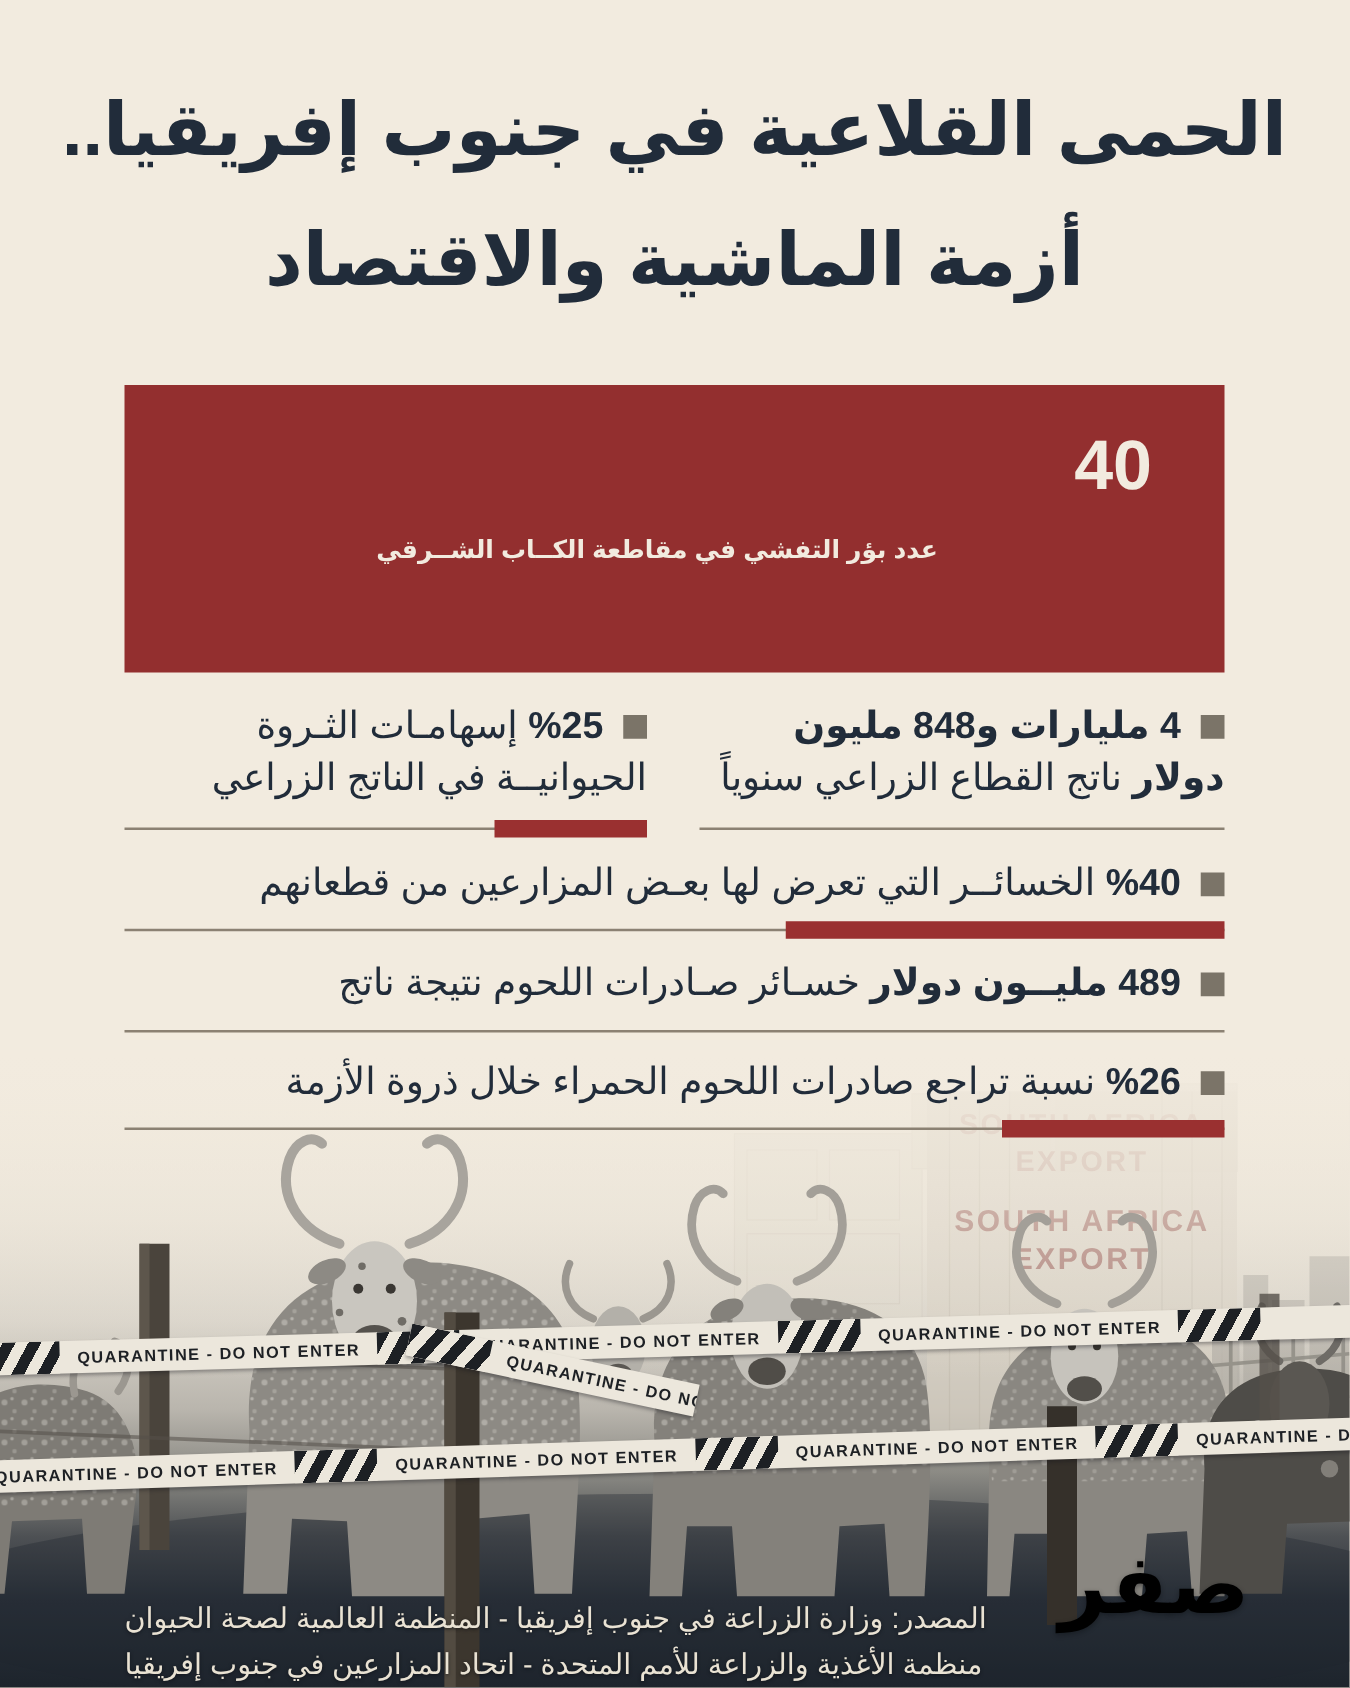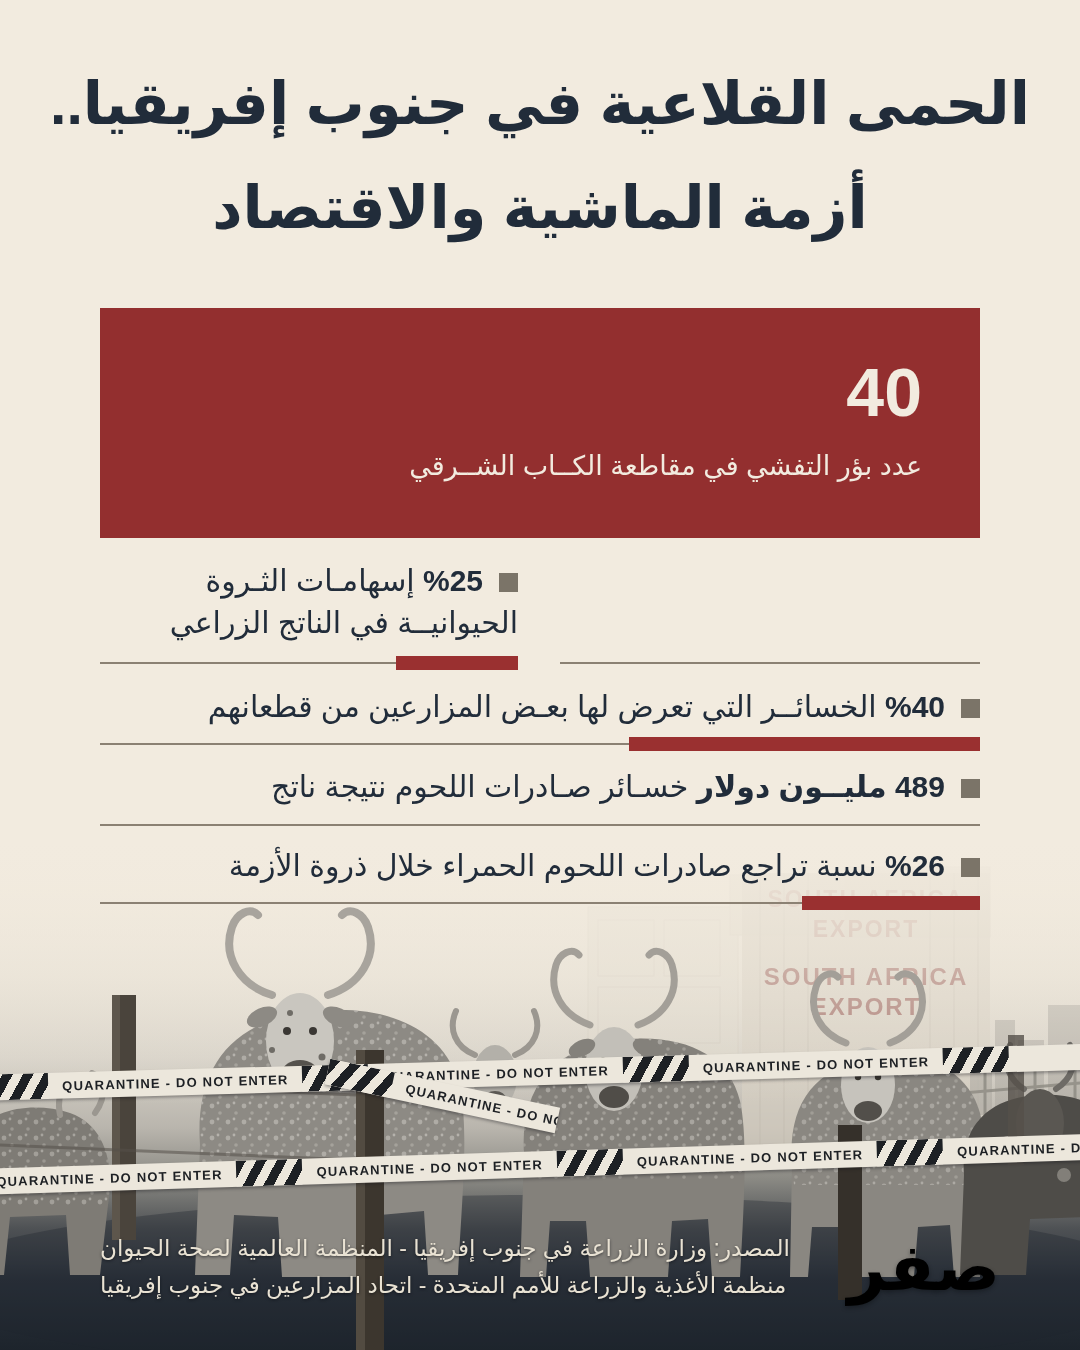--- a/index.html
+++ b/index.html
@@ -7,22 +7,22 @@
     position:relative;width:1080px;height:1350px;margin:0 auto;
     background:#f2ebdf;overflow:hidden;direction:rtl;
     font-family:"Liberation Sans","DejaVu Sans",sans-serif;color:#212c3a;
   }
   
   .title{position:absolute;top:52px;right:0;left:0;text-align:center;z-index:3;}
   .title .t-line{font-size:59px;font-weight:bold;line-height:104px;letter-spacing:-1px;}
   
   .boxes{position:absolute;top:308px;right:100px;left:100px;height:230px;display:flex;gap:42px;z-index:3;}
   .stat-box{flex:1;background:#932f2f;color:#f2ebdf;padding:36px 58px 0 30px;box-sizing:border-box;}
-  .stat-box .value{font-size:68px;font-weight:bold;text-align:start;line-height:1;margin-top:14px;}
-  .stat-box .label{font-size:27px;font-weight:normal;text-align:right;line-height:52px;margin-top:14px;}
+  .stat-box .value{font-size:56px;font-weight:bold;text-align:start;line-height:1;}
+  .stat-box .label{font-size:20px;font-weight:bold;text-align:center;line-height:52px;margin-top:14px;}
   
   .stats{position:absolute;top:560px;right:100px;left:100px;height:365px;z-index:3;font-size:30px;}
   .srow{position:absolute;right:0;left:0;}
   .stat-text{margin:0;line-height:42px;}
   .stat-text b{font-weight:bold;margin-top:31px;}
   .bullet{display:inline-block;width:19px;height:19px;background:#7b7468;margin-left:16px;vertical-align:-1px;}
   .row1{top:0;display:flex;gap:42px;height:112px;}
   .col-r{width:420px;position:relative;}
   .col-l{flex:1;position:relative;}
   .divider{position:absolute;right:0;left:0;height:14px;}
@@ -42,21 +42,21 @@
   .tape{position:absolute;height:26px;background:#ece7dc;display:flex;align-items:center;
     overflow:hidden;box-shadow:0 2px 3px rgba(20,20,25,.35);direction:ltr;}
   .tape .stripes{flex:0 0 66px;height:100%;
     background:repeating-linear-gradient(120deg,#1d2024 0 9px,#ece7dc 9px 18px);}
   .tape .tape-text{flex:0 0 auto;font-size:13px;font-weight:bold;color:#1d2024;
     letter-spacing:1.2px;white-space:nowrap;padding:0 14px;}
   .tape1{top:214px;left:-18px;width:1130px;transform:rotate(-1.6deg);}
   .tape2{top:306px;left:-18px;width:1130px;transform:rotate(-1.8deg);}
   .tape3{top:238px;left:325px;width:235px;transform:rotate(12deg);}
   
-  .source{position:absolute;top:1230px;left:100px;width:740px;z-index:4;
+  .source{position:absolute;top:1276px;left:100px;width:740px;z-index:4;
     direction:rtl;text-align:left;color:#e9e2d3;font-size:23px;line-height:37px;
     text-shadow:0 1px 3px rgba(10,12,16,.6);}
   .logo{position:absolute;top:1234px;right:80px;z-index:4;color:#000000;
     font-size:66px;font-weight:bold;line-height:1;letter-spacing:-2px;
     text-shadow:0 2px 4px rgba(10,12,16,.4);}
 </style>
 </head>
 <body>
 
 <div class="canvas">
@@ -69,20 +69,21 @@
   <div class="boxes">
     <div class="stat-box">
       <div class="value">40</div>
       <div class="label">عدد بؤر التفشي في مقاطعة الكــاب الشــرقي</div>
     </div>
   </div>
 
   <div class="stats">
     <div class="srow row1">
       <div class="col-r">
+        <p class="stat-text"><span class="bullet"></span><b>4 مليارات و848 مليون دولار</b><span> ناتج القطاع الزراعي سنوياً</span></p>
         <div class="divider col-divider"></div>
       </div>
       <div class="col-l">
         <p class="stat-text"><span class="bullet"></span><b>%25</b><span> إسهامـات الثـروة الحيوانيــة في الناتج الزراعي</span></p>
         <div class="divider col-divider">
             <span class="redbar" style="width:122px"></span>
           </div>
       </div>
     </div>
 

